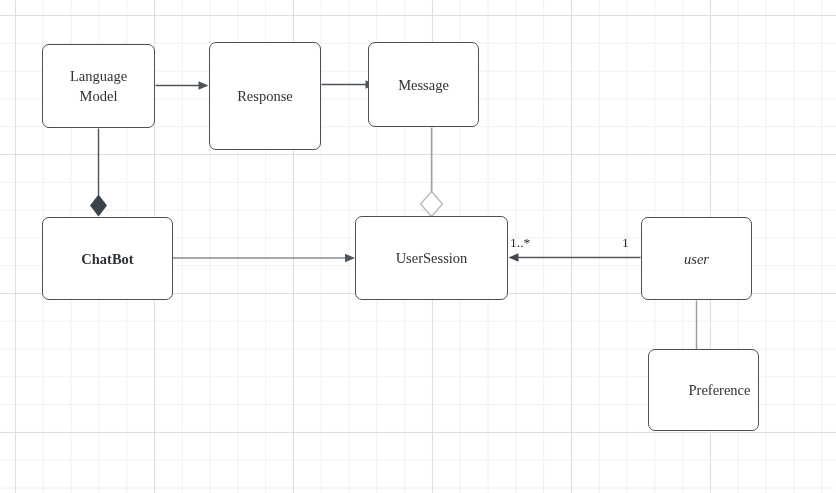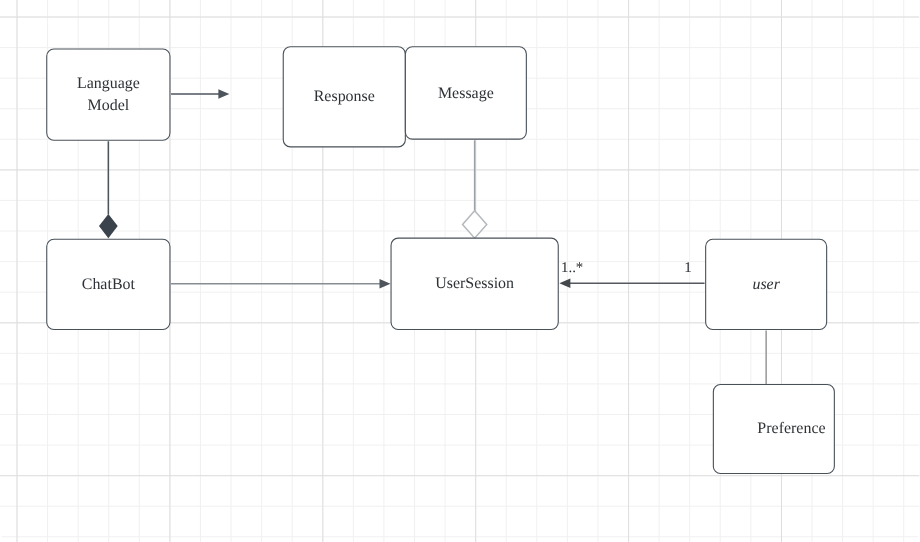--- a/index.html
+++ b/index.html
@@ -91,25 +91,25 @@
       <polygon points="508.5,257.5 518.5,253.2 518.5,261.8" fill="#45494e"></polygon>
     </g>
 
     <g>
       <line x1="696.5" y1="300.5" x2="696.5" y2="349" stroke="#9a9a9a" stroke-width="1.4"></line>
     </g>
   </svg>
 
   <div class="node" style="left:42px; top:44px; width:113px; height:84px;">Language Model</div>
 
-  <div class="node" style="left:209px; top:42px; width:112px; height:92px;margin-left:48px;">Response</div>
+  <div class="node" style="left:209px; top:42px; width:112px; height:108px;">Response</div>
 
   <div class="node" style="left:368px; top:42px; width:111px; height:85px;">Message</div>
 
-  <div class="node" style="left:42px; top:217px; width:113px; height:83px;">ChatBot</div>
+  <div class="node" style="left:42px; top:217px; width:131px; height:83px;font-weight:bold;">ChatBot</div>
 
   <div class="node" style="left:355px; top:216px; width:153px; height:84px;">UserSession</div>
 
   <div class="node" style="left:641px; top:217px; width:111px; height:83px;font-style:italic;">user</div>
 
   <div class="node" style="left:648px; top:349px; width:111px; height:82px;padding-left:44px;">Preference</div>
 
   <span class="edge-label" style="left:510px; top:235px;">1..*</span>
 
   <span class="edge-label" style="left:622px; top:235px;">1</span>

